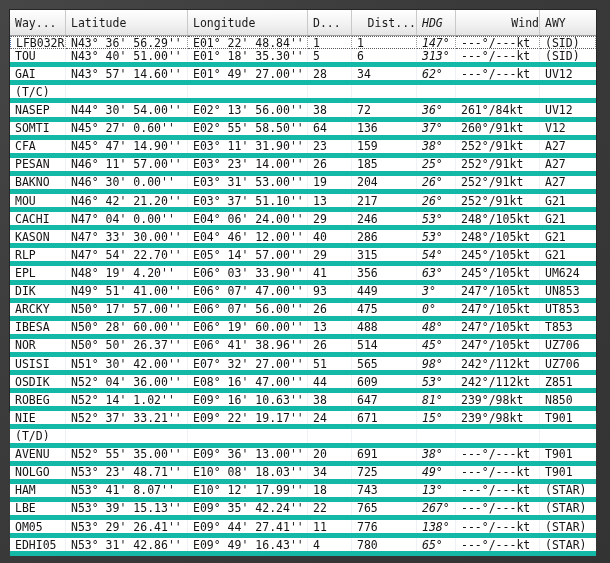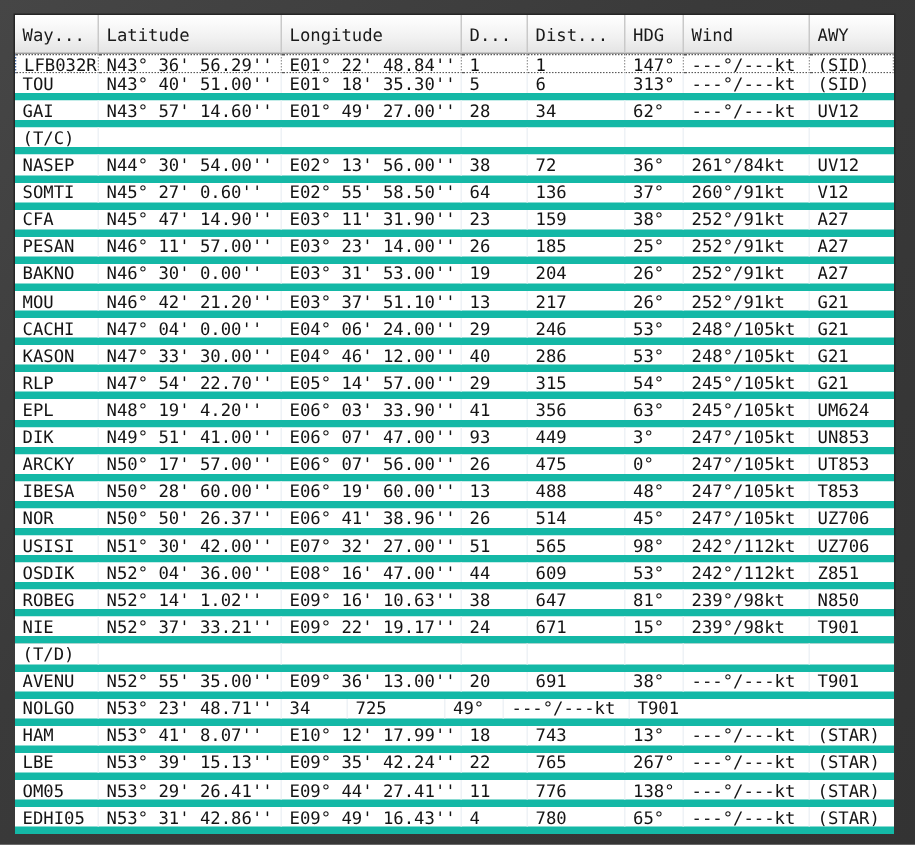--- a/index.html
+++ b/index.html
@@ -68,23 +68,23 @@
     border-top:1px dotted #5a5a5a;
     border-bottom:1px dotted #5a5a5a;
     border-right:1px dotted #9a9a9a;
   }
   .tr.sel .td:first-child { border-left:1px dotted #4a6ea9;text-align:right; }
   
   .c0 { width:56px; }
   .c1 { width:122px; }
   .c2 { width:120px; }
   .c3 { width:44px; }
-  .c4 { width:65px; }
-  .c5 { width:39px; }
-  .c6 { width:84px; }
+  .c4 { width:65px;text-align:right; }
+  .c5 { width:39px;font-style:italic; }
+  .c6 { width:84px;text-align:right; }
   .c7 { width:56px; }
 </style>
 </head>
 <body>
 
 <div class="frame">
   <div class="wp-table">
     <div class="thead">
         <div class="hc c0">Way...</div>
         <div class="hc c1">Latitude</div>
@@ -332,20 +332,21 @@
           <div class="td c2">E09° 36' 13.00''</div>
           <div class="td c3">20</div>
           <div class="td c4">691</div>
           <div class="td c5">38°</div>
           <div class="td c6">---°/---kt</div>
           <div class="td c7">T901</div>
         </div>
         <div class="tr">
           <div class="td c0">NOLGO</div>
           <div class="td c1">N53° 23' 48.71''</div>
+          <div class="td c2">E10° 08' 18.03''</div>
           <div class="td c3">34</div>
           <div class="td c4">725</div>
           <div class="td c5">49°</div>
           <div class="td c6">---°/---kt</div>
           <div class="td c7">T901</div>
         </div>
         <div class="tr">
           <div class="td c0">HAM</div>
           <div class="td c1">N53° 41' 8.07''</div>
           <div class="td c2">E10° 12' 17.99''</div>

